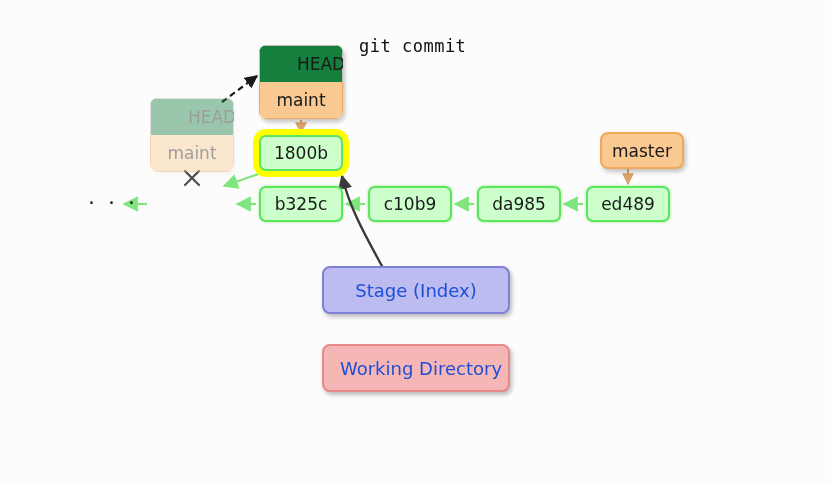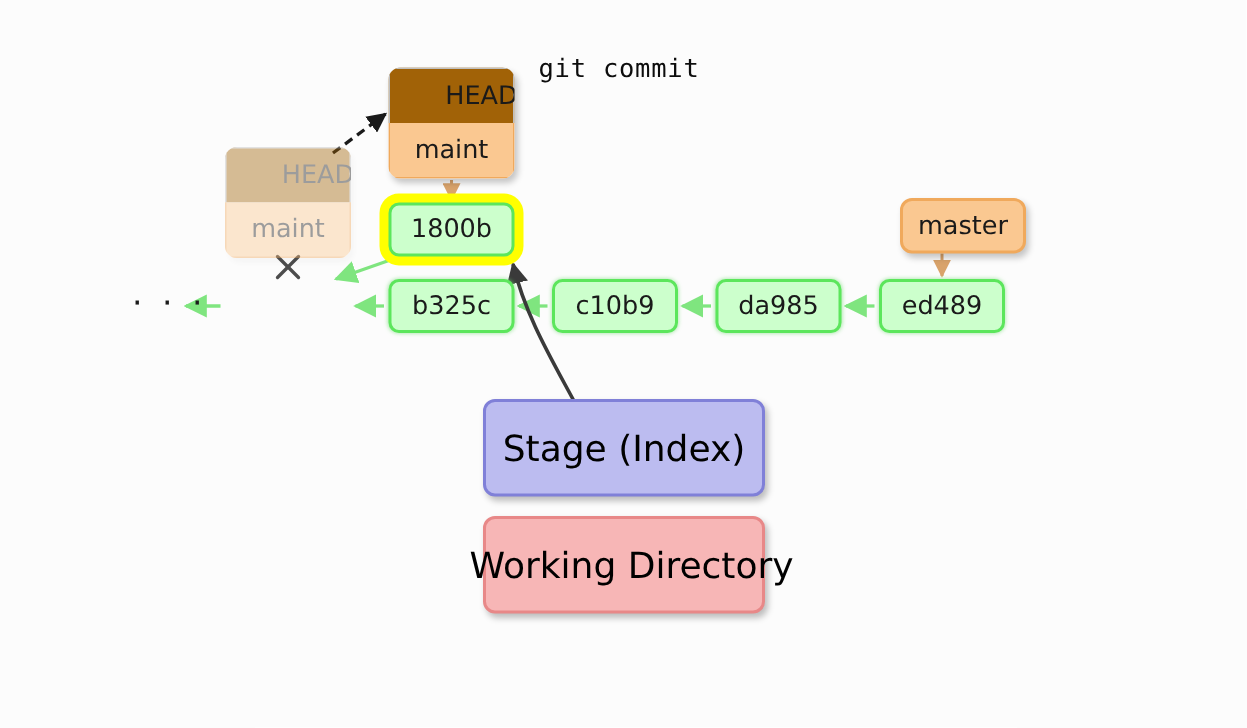--- a/index.html
+++ b/index.html
@@ -66,21 +66,21 @@
     overflow: hidden;
     box-shadow: 2px 3px 4px rgba(0,0,0,0.22);
     z-index: 5;
   }
   .refstack.ghost {
     box-shadow: 2px 3px 4px rgba(0,0,0,0.07);
     opacity: 0.42;
     z-index: 2;
   }
   .ref-head {
-    background: #a16207;
+    background: #15803d;
     border: 1px solid #bfbfbf;
     border-bottom: none;
     padding-left: 40px;
   }
   .ref-branch {
     background: #fac891;
     border: 1px solid #f0a95c;
     border-top: none;
   }
 
@@ -91,24 +91,24 @@
     border-radius: 8px;
     background: #fac891;
     color: #1a1a1a;
     font-size: 17px;
     box-shadow: 2px 3px 4px rgba(0,0,0,0.22);
   }
 
   
   .areabox {
     width: 188px;
-    height: 65px;
+    height: 48px;
     border-radius: 8px;
-    font-size: 24px;
-    color: #000000;
+    font-size: 18px;
+    color: #1d4ed8;
     box-shadow: 2px 3px 4px rgba(0,0,0,0.25);
   }
   .stage {
     background: #bcbcf0;
     border: 2.5px solid #8080d8;
   }
   .workdir {
     background: #f7b6b6;
     border: 2.5px solid #e88888;
   }

